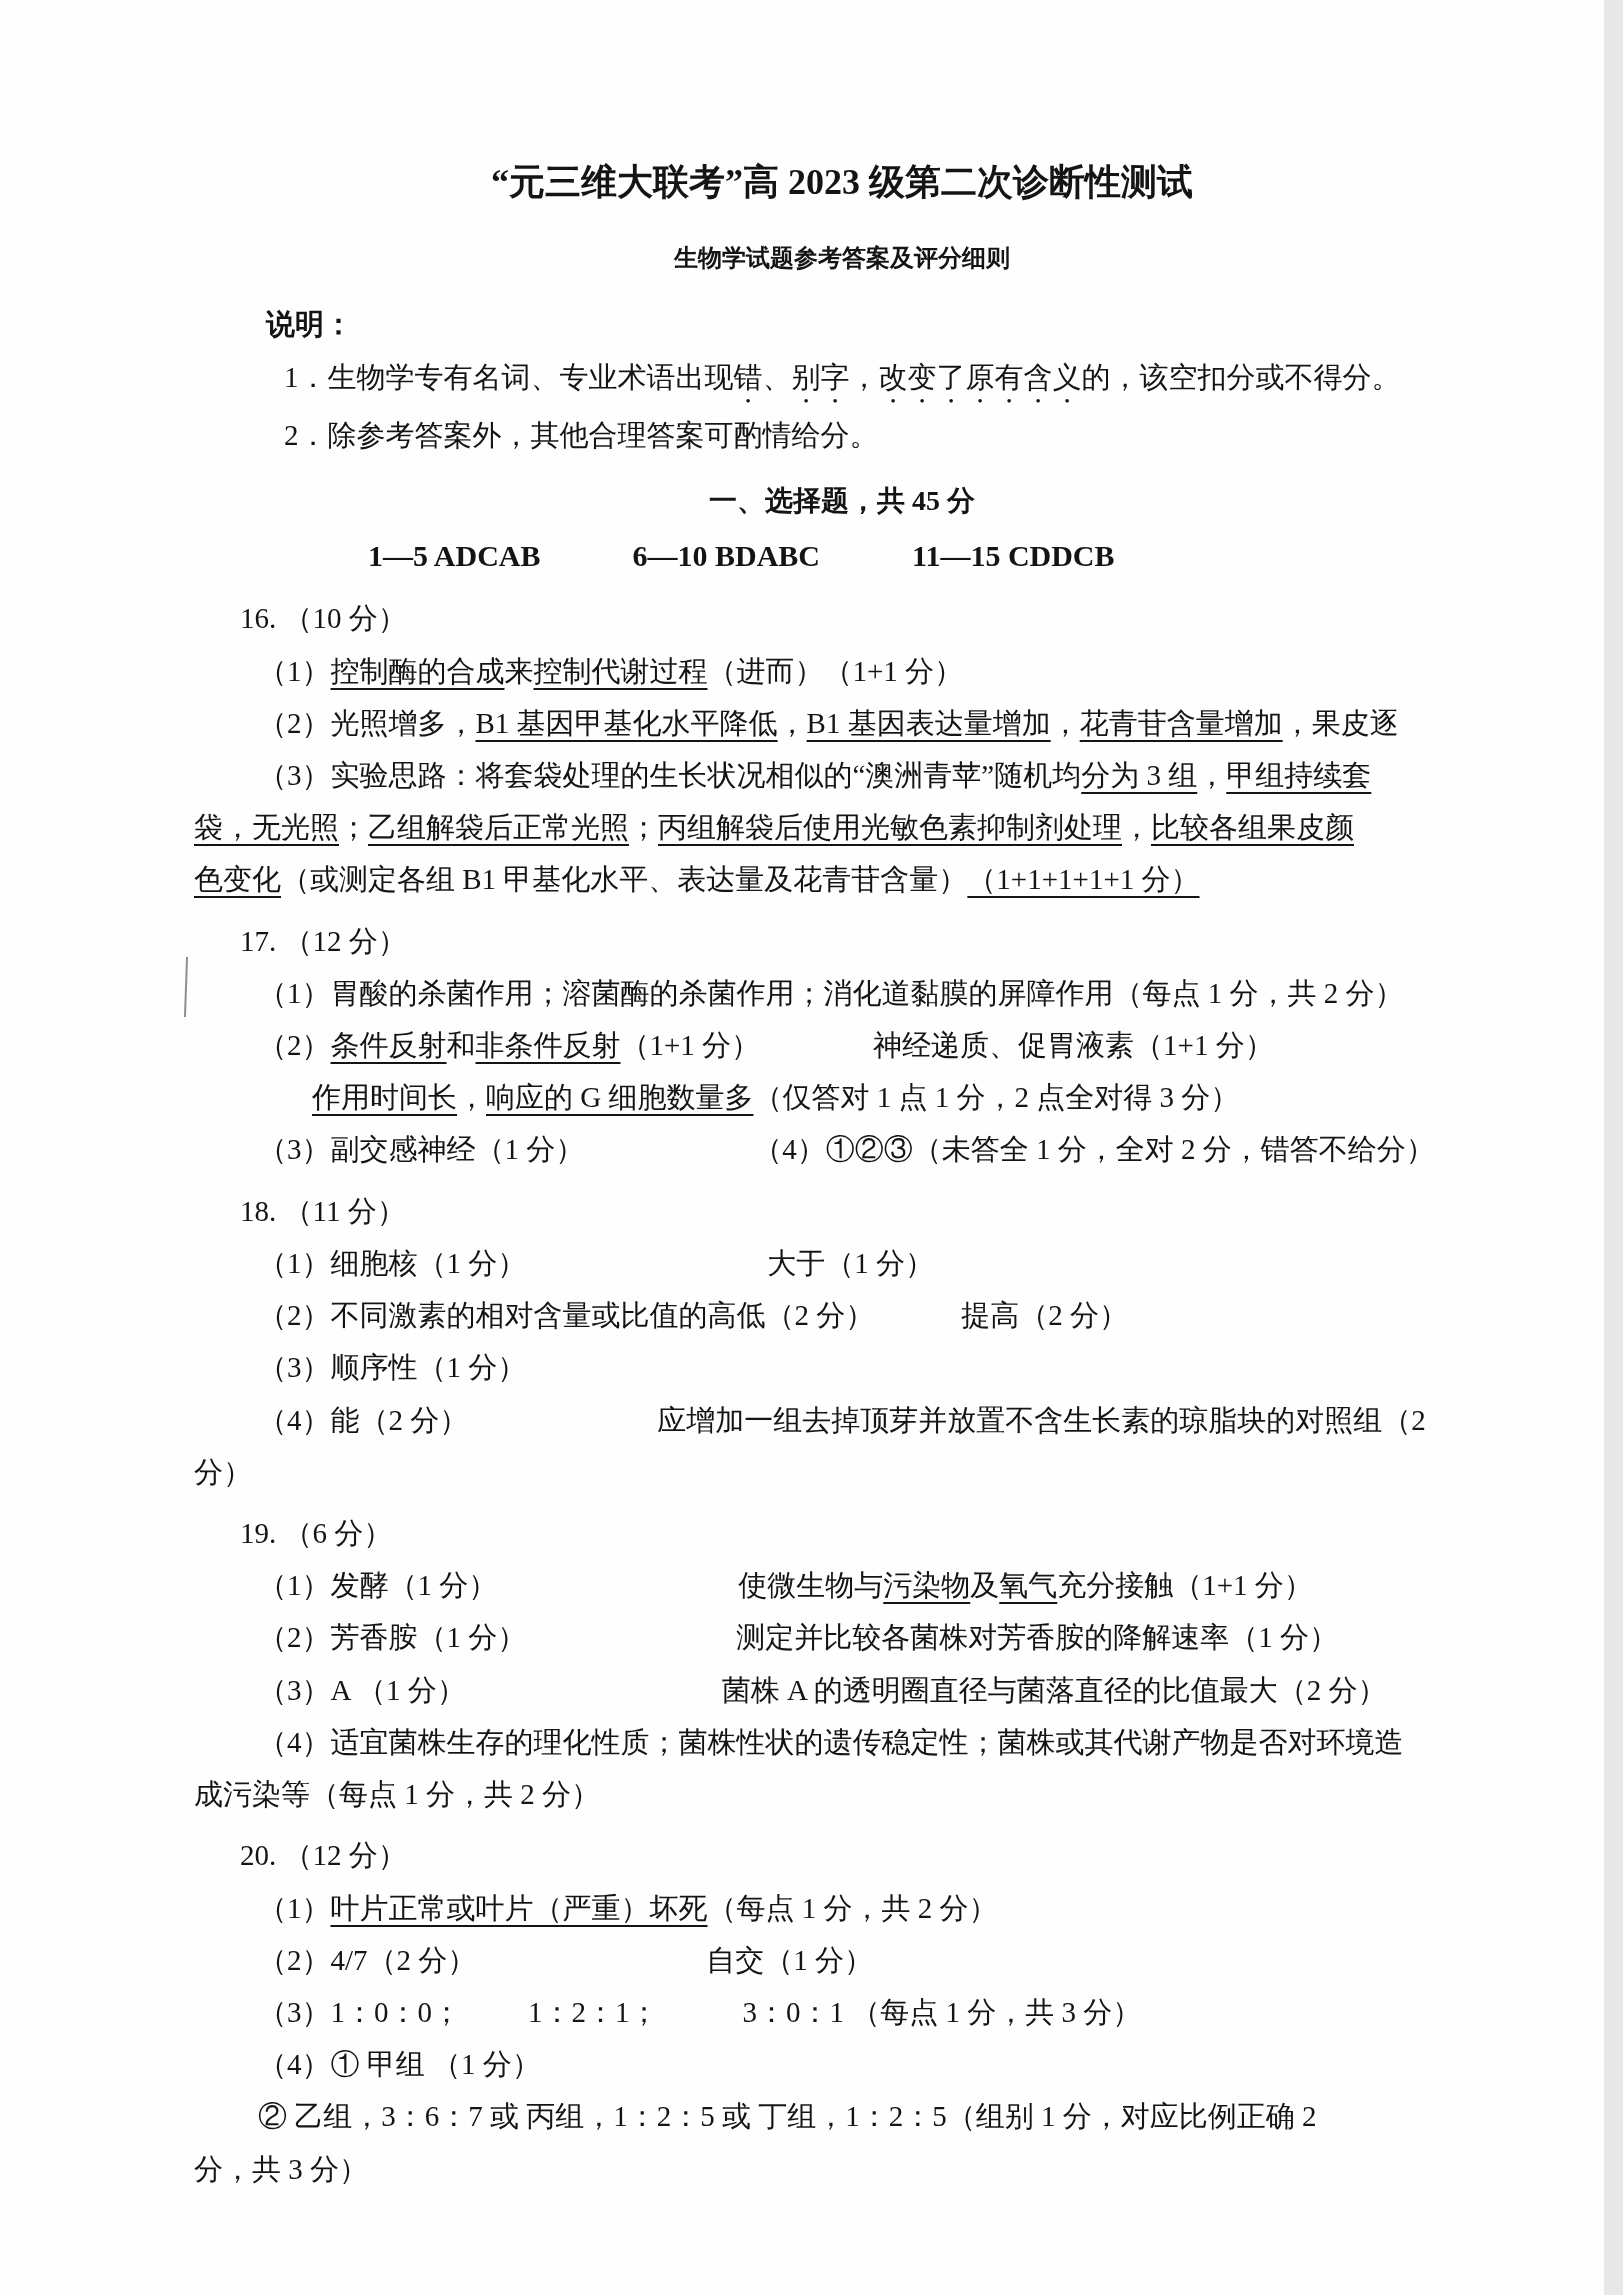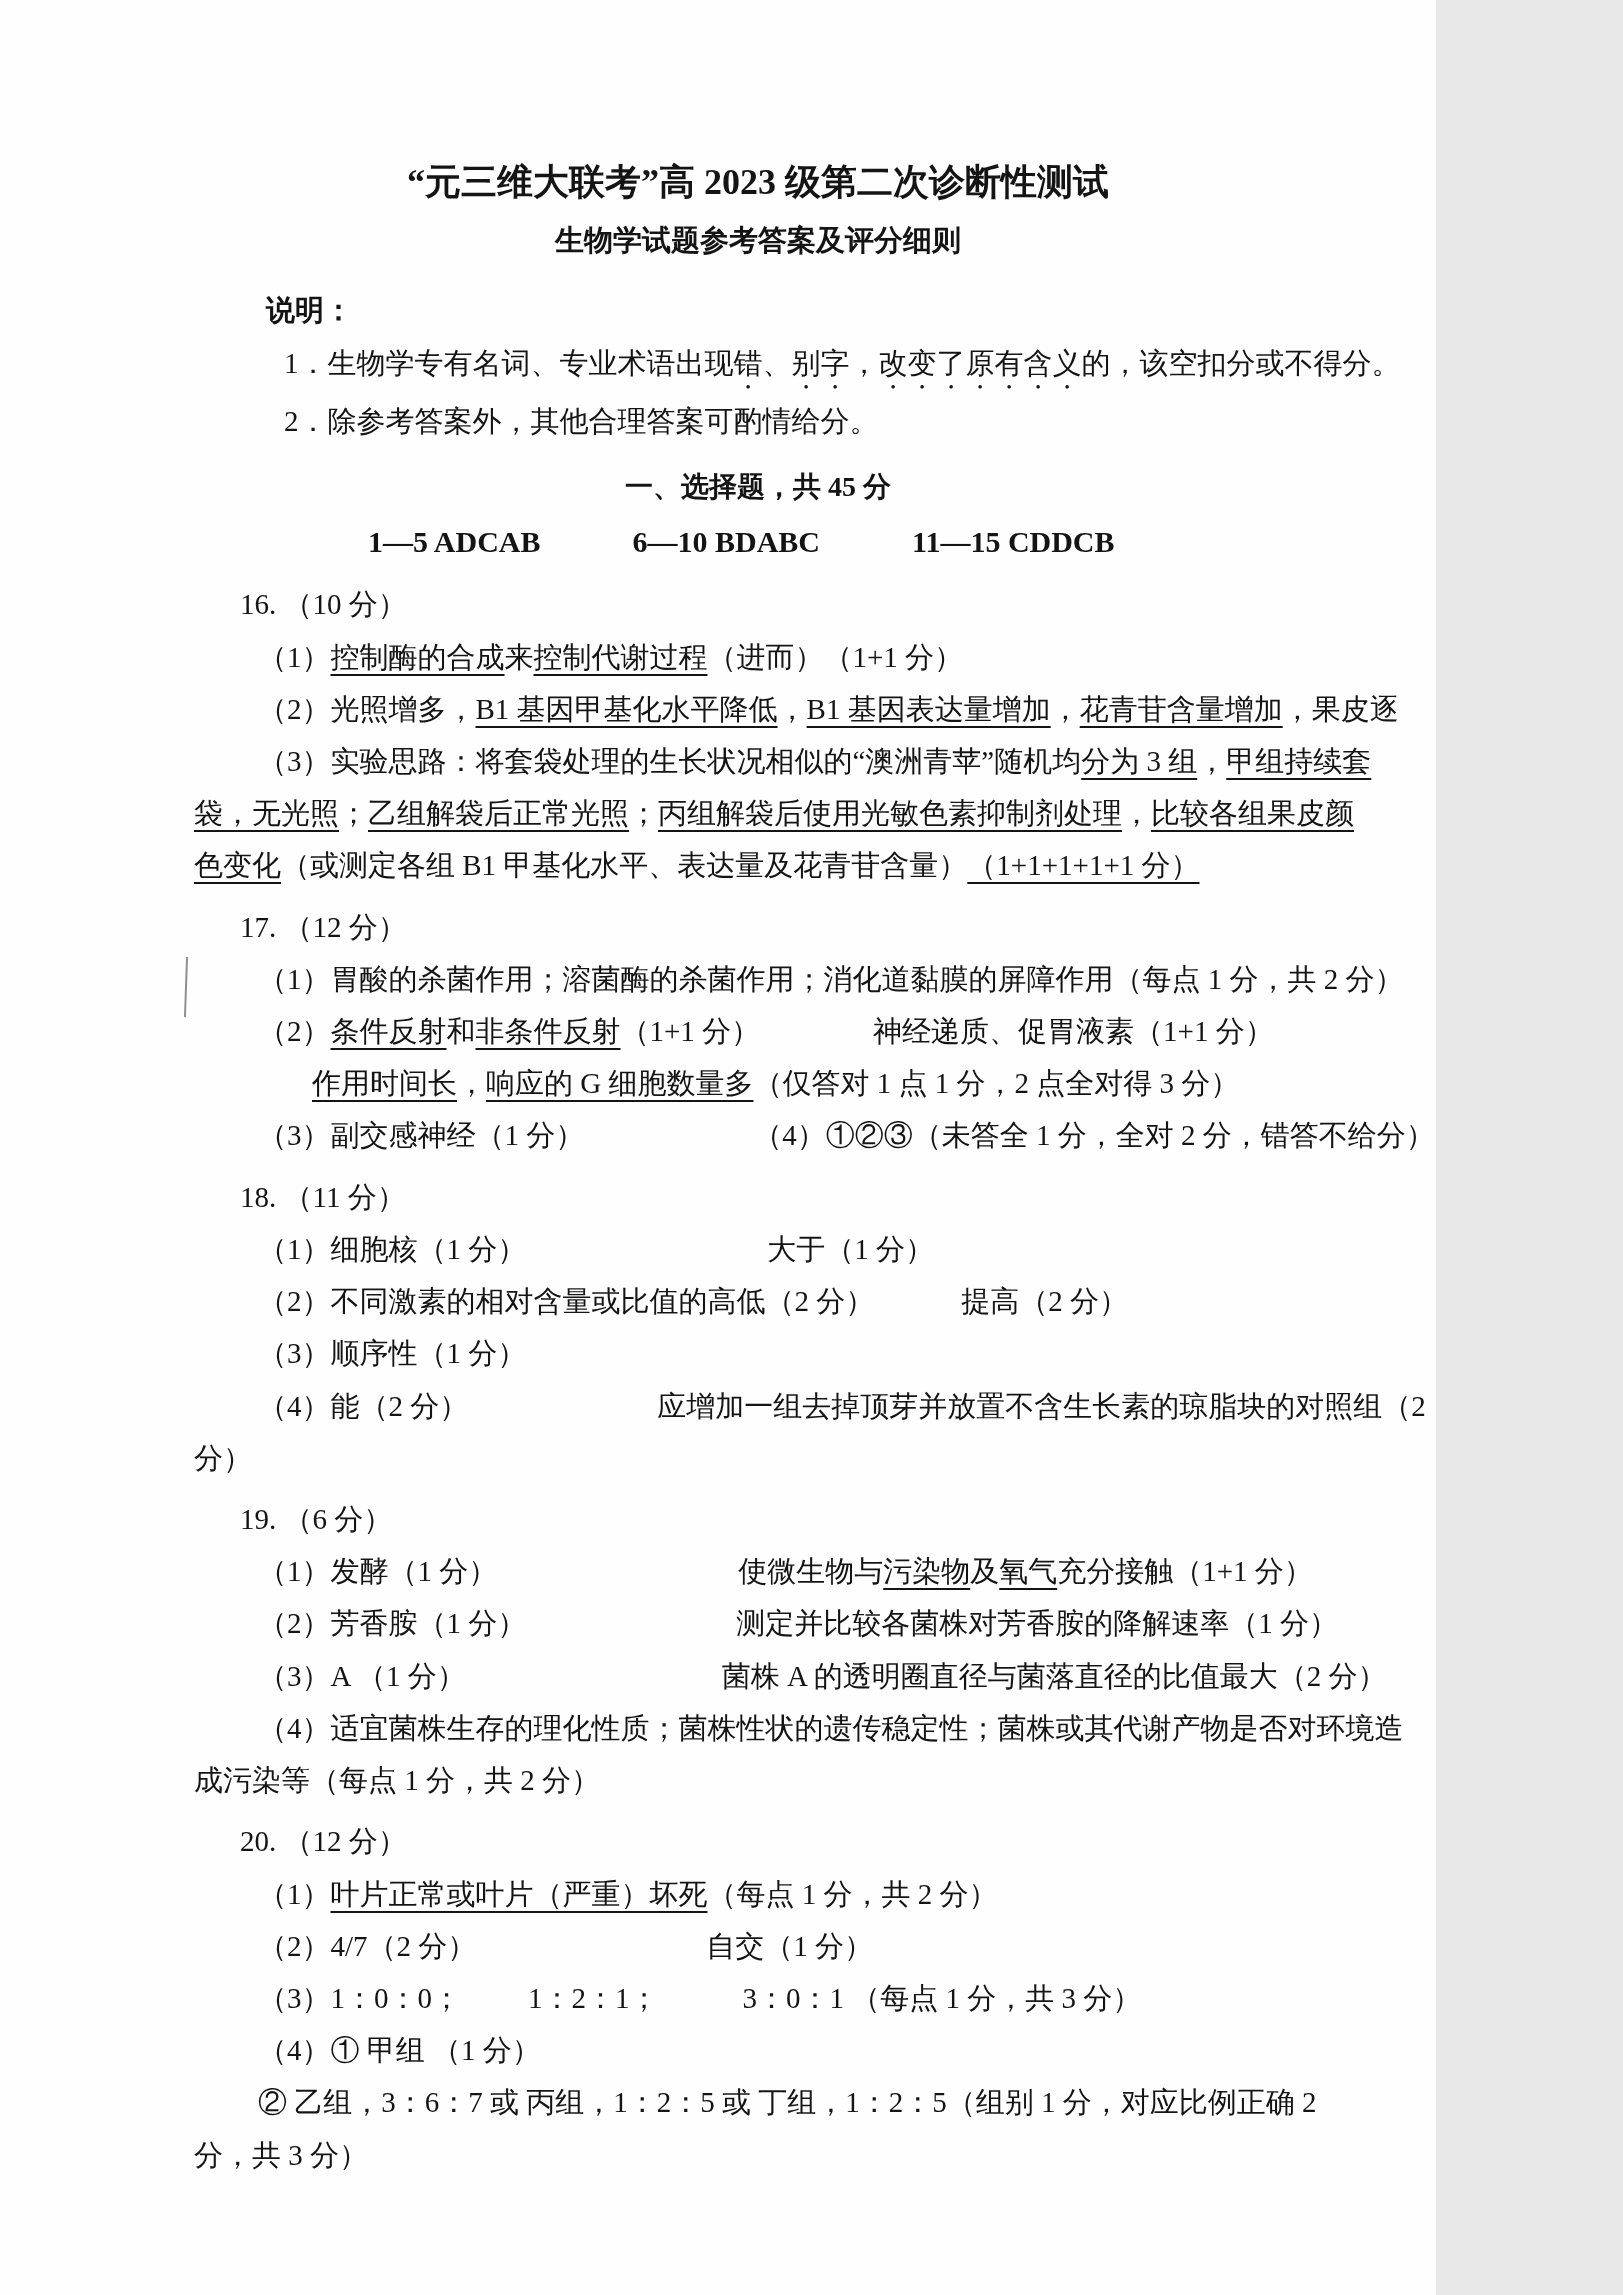--- a/index.html
+++ b/index.html
@@ -1,18 +1,18 @@
 <!DOCTYPE html>
 <html style="font-size:8.2px"><head>
 <meta charset="utf-8">
 <style>
   html,body{margin:0;padding:0;background:#e8e8e8;}
   .page{
     position:relative;
-    width:1436px;
+    width:1604px;
     height:2295px;
     background:#fefefe;
     color:#141414;
     font-family:"Liberation Serif","DejaVu Serif",serif;
     overflow:hidden;
     box-sizing:border-box;
     padding:154px 114px 61px 194px;
   }
   .line{
     font-size:29px;
@@ -21,23 +21,23 @@
   }
   .title{
     text-align:center;
     font-weight:700;
     font-size:36px;
     line-height:1.6;
   }
   .subtitle{
     text-align:center;
     font-weight:700;
-    font-size:29px;
+    font-size:24px;
     line-height:1.6;
-    margin-top:5px;
+    margin-top:27px;
   }
   .label{margin-left:72px;font-weight:700;margin-top:21.5px;}
   .note{margin-left:90px;}
   .h2{
     text-align:center;
     font-weight:700;
     font-size:28px;
     margin-top:18.4px;
     margin-bottom:5.1px;
     line-height:1.6;

